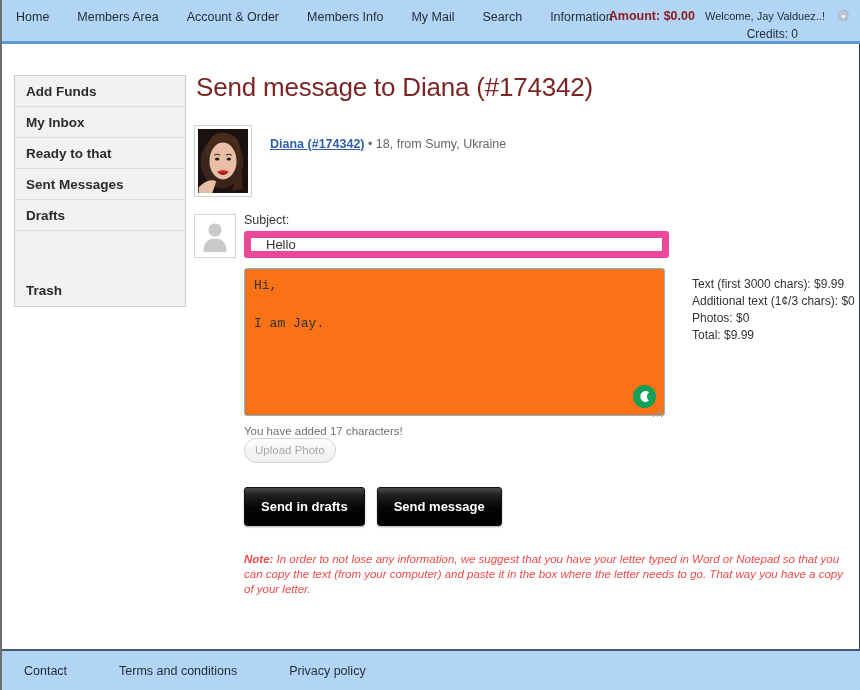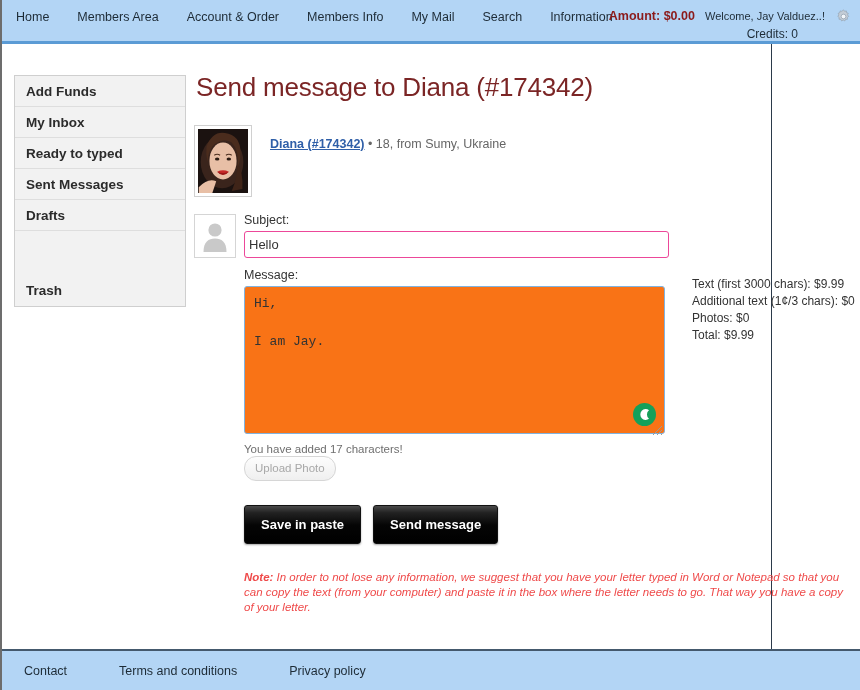--- a/index.html
+++ b/index.html
@@ -5,21 +5,21 @@
   * { box-sizing: border-box; }
   html, body {
     margin: 0; padding: 0;
     width: 860px; height: 690px;
     background: #ffffff;
     font-family: "Liberation Sans", sans-serif;
     overflow: hidden;
   }
   #page {
     position: relative;
-    width: 772px; height: 690px;
+    width: 860px; height: 690px;
     background: #ffffff;
     border-left: 2px solid #6d6d6d;
     border-right: 1px solid #2b3a4a;
   }
 
   
   .topnav {
     position: absolute; left: 0; top: 0;
     width: 860px; height: 44px;
     background: #b3d5f5;
@@ -139,23 +139,23 @@
   }
   .field-col { margin-left: 8px; flex: 1 1 auto; }
   .field-label {
     font-size: 12.5px;
     color: #333;
     margin-bottom: 4px;
     display: block;
   }
   .subject-input {
     width: 425px; height: 27px;
-    border: 1px solid #ec4899;
+    border: 7px solid #ec4899;
     border-radius: 3px;
-    padding: 0 4px;
+    padding: 0 15px;
     font-size: 13px;
     color: #333;
     font-family: "Liberation Sans", sans-serif;
     background: #fff;
     outline: none;
   }
 
   
   .msg-block { margin-left: 50px; margin-top: 10px; position: relative; }
   .msg-wrap { position: relative; width: 421px; }
@@ -289,21 +289,21 @@
           </svg>
         </span>
       </div>
       <div class="credits">Credits: 0</div>
     </div>
   </div>
 
   <div class="sidebar">
     <div class="side-item"><span>Add Funds</span></div>
     <div class="side-item"><span>My Inbox</span></div>
-    <div class="side-item"><span>Ready to typed</span></div>
+    <div class="side-item"><span>Ready to that</span></div>
     <div class="side-item"><span>Sent Messages</span></div>
     <div class="side-item"><span>Drafts</span></div>
     <div class="side-item"><span>Trash</span></div>
   </div>
 
   <div class="main">
 
     <h1 class="page-title">Send message to Diana (#174342)</h1>
 
     <div class="profile-row">
@@ -337,21 +337,20 @@
           <path d="M3.5 32 C3.5 22 8.5 18.6 15 18.6 C21.5 18.6 26.5 22 26.5 32 Z" fill="#c9c9c9"></path>
         </svg>
       </div>
       <div class="field-col">
         <label class="field-label">Subject:</label>
         <input class="subject-input" type="text" value="Hello" style="">
       </div>
     </div>
 
     <div class="msg-block">
-      <label class="field-label">Message:</label>
       <div class="msg-wrap">
         <textarea class="msg-area" style="">Hi,
 
 I am Jay. </textarea>
         <div class="grammar-badge">
           <svg width="13" height="13" viewBox="0 0 13 13" aria-hidden="true">
             <path d="M11 2.2 A5.4 5.4 0 1 0 11 10.8 A4.2 5 0 0 1 11 2.2 Z" fill="#ffffff"></path>
           </svg>
         </div>
         <svg class="resize-grip" viewBox="0 0 11 11" aria-hidden="true">
@@ -361,21 +360,21 @@
             <line x1="10" y1="9" x2="9" y2="10"></line>
           </g>
         </svg>
       </div>
       <div class="char-count">You have added 17 characters!</div>
     </div>
 
     <div class="upload-btn">Upload Photo</div>
 
     <div class="action-row">
-      <button class="dark-btn">Save in paste</button>
+      <button class="dark-btn">Send in drafts</button>
       <button class="dark-btn">Send message</button>
     </div>
 
     <div class="notes">
       <div class="note-line"><b>Note:</b><span> In order to not lose any information, we suggest that you have your letter typed in Word or Notepad so that you can copy the text (from your computer) and paste it in the box where the letter needs to go. That way you have a copy of your letter.</span></div>
     </div>
   </div>
 
   <div class="price-box">
     <div class="price-line">Text (first 3000 chars): $9.99</div>

